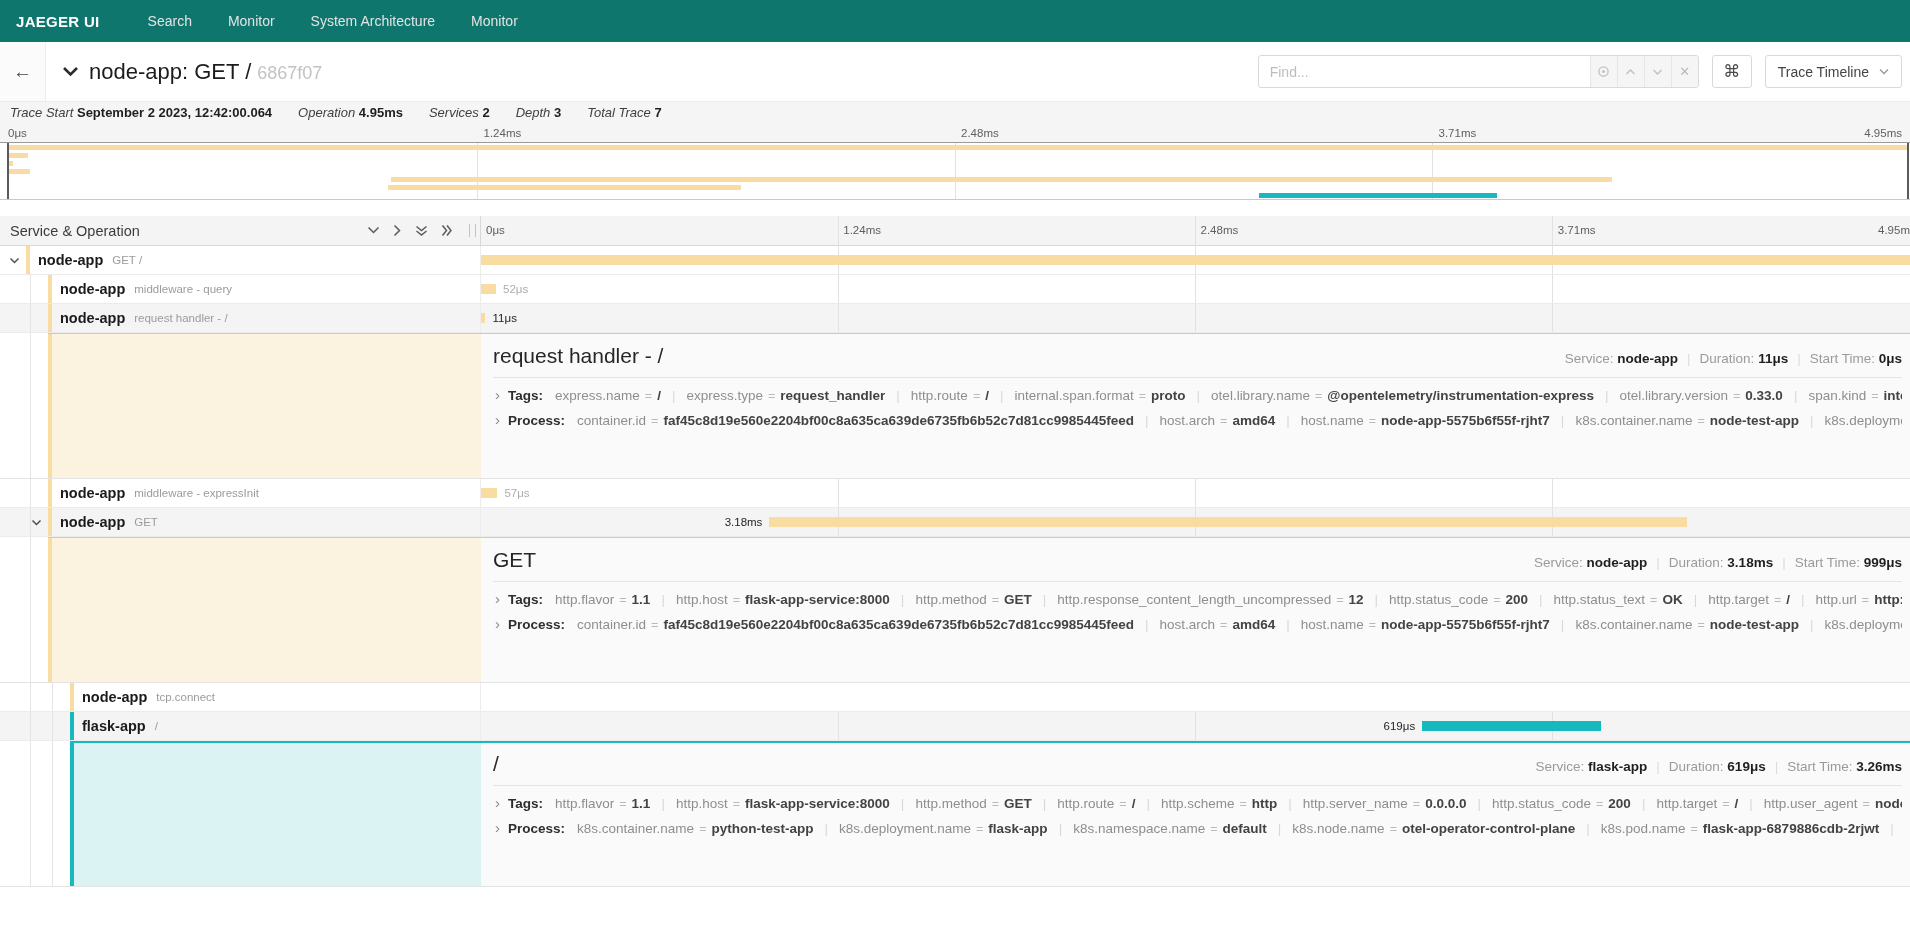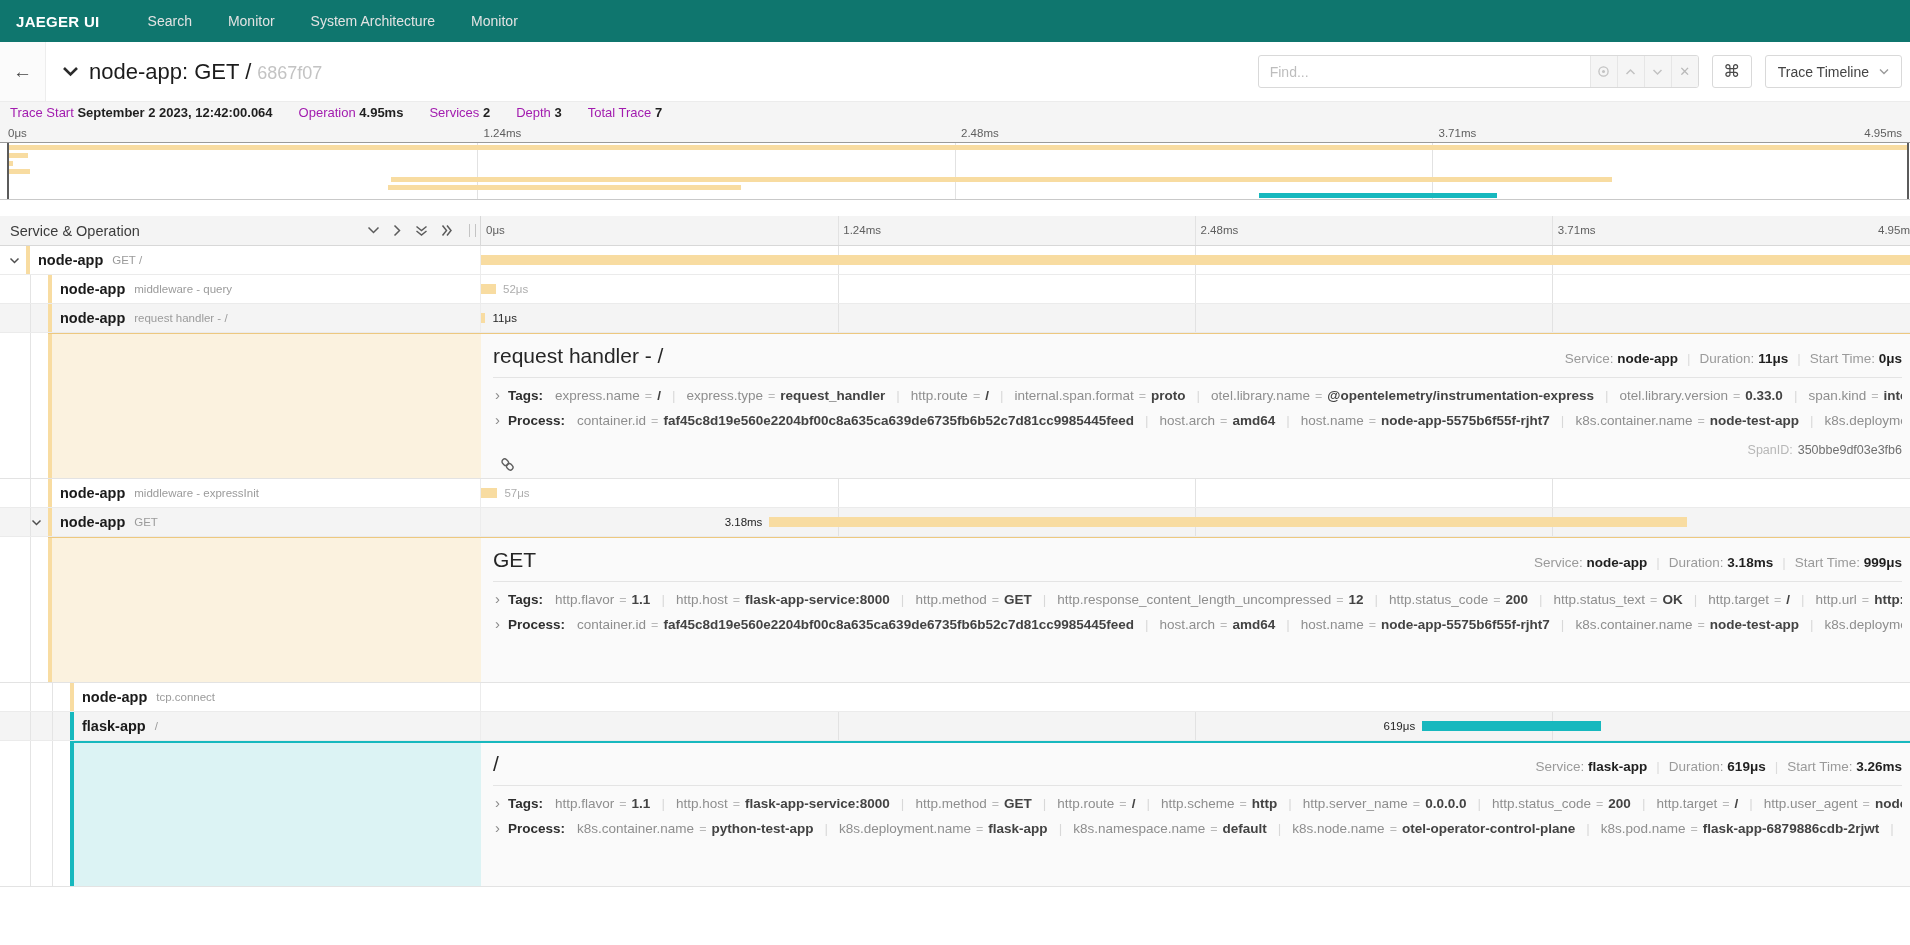--- a/index.html
+++ b/index.html
@@ -27,21 +27,21 @@
   .find-group { margin-left:auto; display:flex; align-items:center; height:33px; width:441px; border:1px solid #d9d9d9; border-radius:3px; background:#fff; overflow:hidden; }
   .find-group input { flex:1; border:none; outline:none; padding:0 11px; font-size:14px; color:#333; font-family:inherit; min-width:0; }
   .find-group input::placeholder { color:#bdbdbd; }
   .find-btn { width:27px; height:100%; border:none; border-left:1px solid #e6e6e6; background:#f5f5f5; color:#b9b9b9; display:flex; align-items:center; justify-content:center; font-size:13px; cursor:pointer; }
   .kbd-btn { width:40px; height:33px; margin-left:13px; border:1px solid #d9d9d9; border-radius:3px; background:#fff; font-size:17px; color:#4a4a4a; cursor:pointer; }
   .view-select { height:33px; margin-left:13px; border:1px solid #d9d9d9; border-radius:3px; background:#fff; display:flex; align-items:center; padding:0 12px; font-size:14px; color:#444; gap:10px; cursor:pointer; }
 
   
   .trace-stats { height:20px; background:#f5f5f5; display:flex; align-items:center; padding-left:10px; font-size:13px; }
   .stat { margin-right:26px; white-space:nowrap; }
-  .sl { color:#a21caf; }
+  .sl { color:#404040;font-style:italic; }
   .stat b { color:#1f1f1f; }
   .frac { color:#b4b4b4; font-weight:bold; }
 
   
   .mm-ticks { height:20px; background:#f5f5f5; position:relative; font-size:11.5px; color:#5e5e5e; }
   .mm-ticks span { position:absolute; bottom:3px; }
   .mm-canvas { height:58px; position:relative; background:#fff; border-top:1px solid #9a9a9a; border-bottom:1px solid #c9c9c9; }
   .gridbg { background-image:linear-gradient(#e2e2e2,#e2e2e2),linear-gradient(#e2e2e2,#e2e2e2),linear-gradient(#e2e2e2,#e2e2e2);
     background-size:1px 100%; background-position:25% 0,50% 0,75% 0; background-repeat:no-repeat; }
   .mm-rows { position:absolute; left:8px; right:2px; top:1px; bottom:0; }
@@ -289,26 +289,20 @@
     <div class="detail-body">
       <div class="d-head">
         <span class="d-title">request handler - /</span>
         <span class="d-meta">
           <span>Service:</span> <b>node-app</b><span class="msep">|</span><span>Duration:</span> <b>11μs</b><span class="msep">|</span><span>Start Time:</span> <b>0μs</b>
         </span>
       </div>
       <div class="d-divider"></div>
       <div class="d-line"><span class="d-caret">›</span><span class="d-label">Tags:</span><span><span class="kv-k">express.name</span><span class="kv-eq">=</span><span class="kv-v">/</span><span class="kv-sep">|</span><span class="kv-k">express.type</span><span class="kv-eq">=</span><span class="kv-v">request_handler</span><span class="kv-sep">|</span><span class="kv-k">http.route</span><span class="kv-eq">=</span><span class="kv-v">/</span><span class="kv-sep">|</span><span class="kv-k">internal.span.format</span><span class="kv-eq">=</span><span class="kv-v">proto</span><span class="kv-sep">|</span><span class="kv-k">otel.library.name</span><span class="kv-eq">=</span><span class="kv-v">@opentelemetry/instrumentation-express</span><span class="kv-sep">|</span><span class="kv-k">otel.library.version</span><span class="kv-eq">=</span><span class="kv-v">0.33.0</span><span class="kv-sep">|</span><span class="kv-k">span.kind</span><span class="kv-eq">=</span><span class="kv-v">internal</span></span></div>
       <div class="d-line"><span class="d-caret">›</span><span class="d-label">Process:</span><span><span class="kv-k">container.id</span><span class="kv-eq">=</span><span class="kv-v">faf45c8d19e560e2204bf00c8a635ca639de6735fb6b52c7d81cc9985445feed</span><span class="kv-sep">|</span><span class="kv-k">host.arch</span><span class="kv-eq">=</span><span class="kv-v">amd64</span><span class="kv-sep">|</span><span class="kv-k">host.name</span><span class="kv-eq">=</span><span class="kv-v">node-app-5575b6f55f-rjht7</span><span class="kv-sep">|</span><span class="kv-k">k8s.container.name</span><span class="kv-eq">=</span><span class="kv-v">node-test-app</span><span class="kv-sep">|</span><span class="kv-k">k8s.deploymen...</span></span></div>
-      <div class="d-spanid"><span>SpanID:</span><span class="sid">350bbe9df03e3fb6</span><svg class="link-ic" width="15" height="15" viewBox="0 0 14 14">
-            <g transform="rotate(45 7 7)" fill="none" stroke="currentColor" stroke-width="1.3">
-              <rect x="0.8" y="4.5" width="6.4" height="5" rx="2.5"></rect>
-              <rect x="6.8" y="4.5" width="6.4" height="5" rx="2.5"></rect>
-            </g>
-          </svg></div>
     </div>
   </div>
 
   <div class="span-row">
     <div class="row-left">
       <span class="guide" style="left:30px"></span>
       <span class="cbar" style="left: 48px; background: rgb(248, 220, 161);"></span>
       <span class="svc" style="margin-left:60px">node-app</span>
       <span class="op">middleware - expressInit</span>
     </div>

